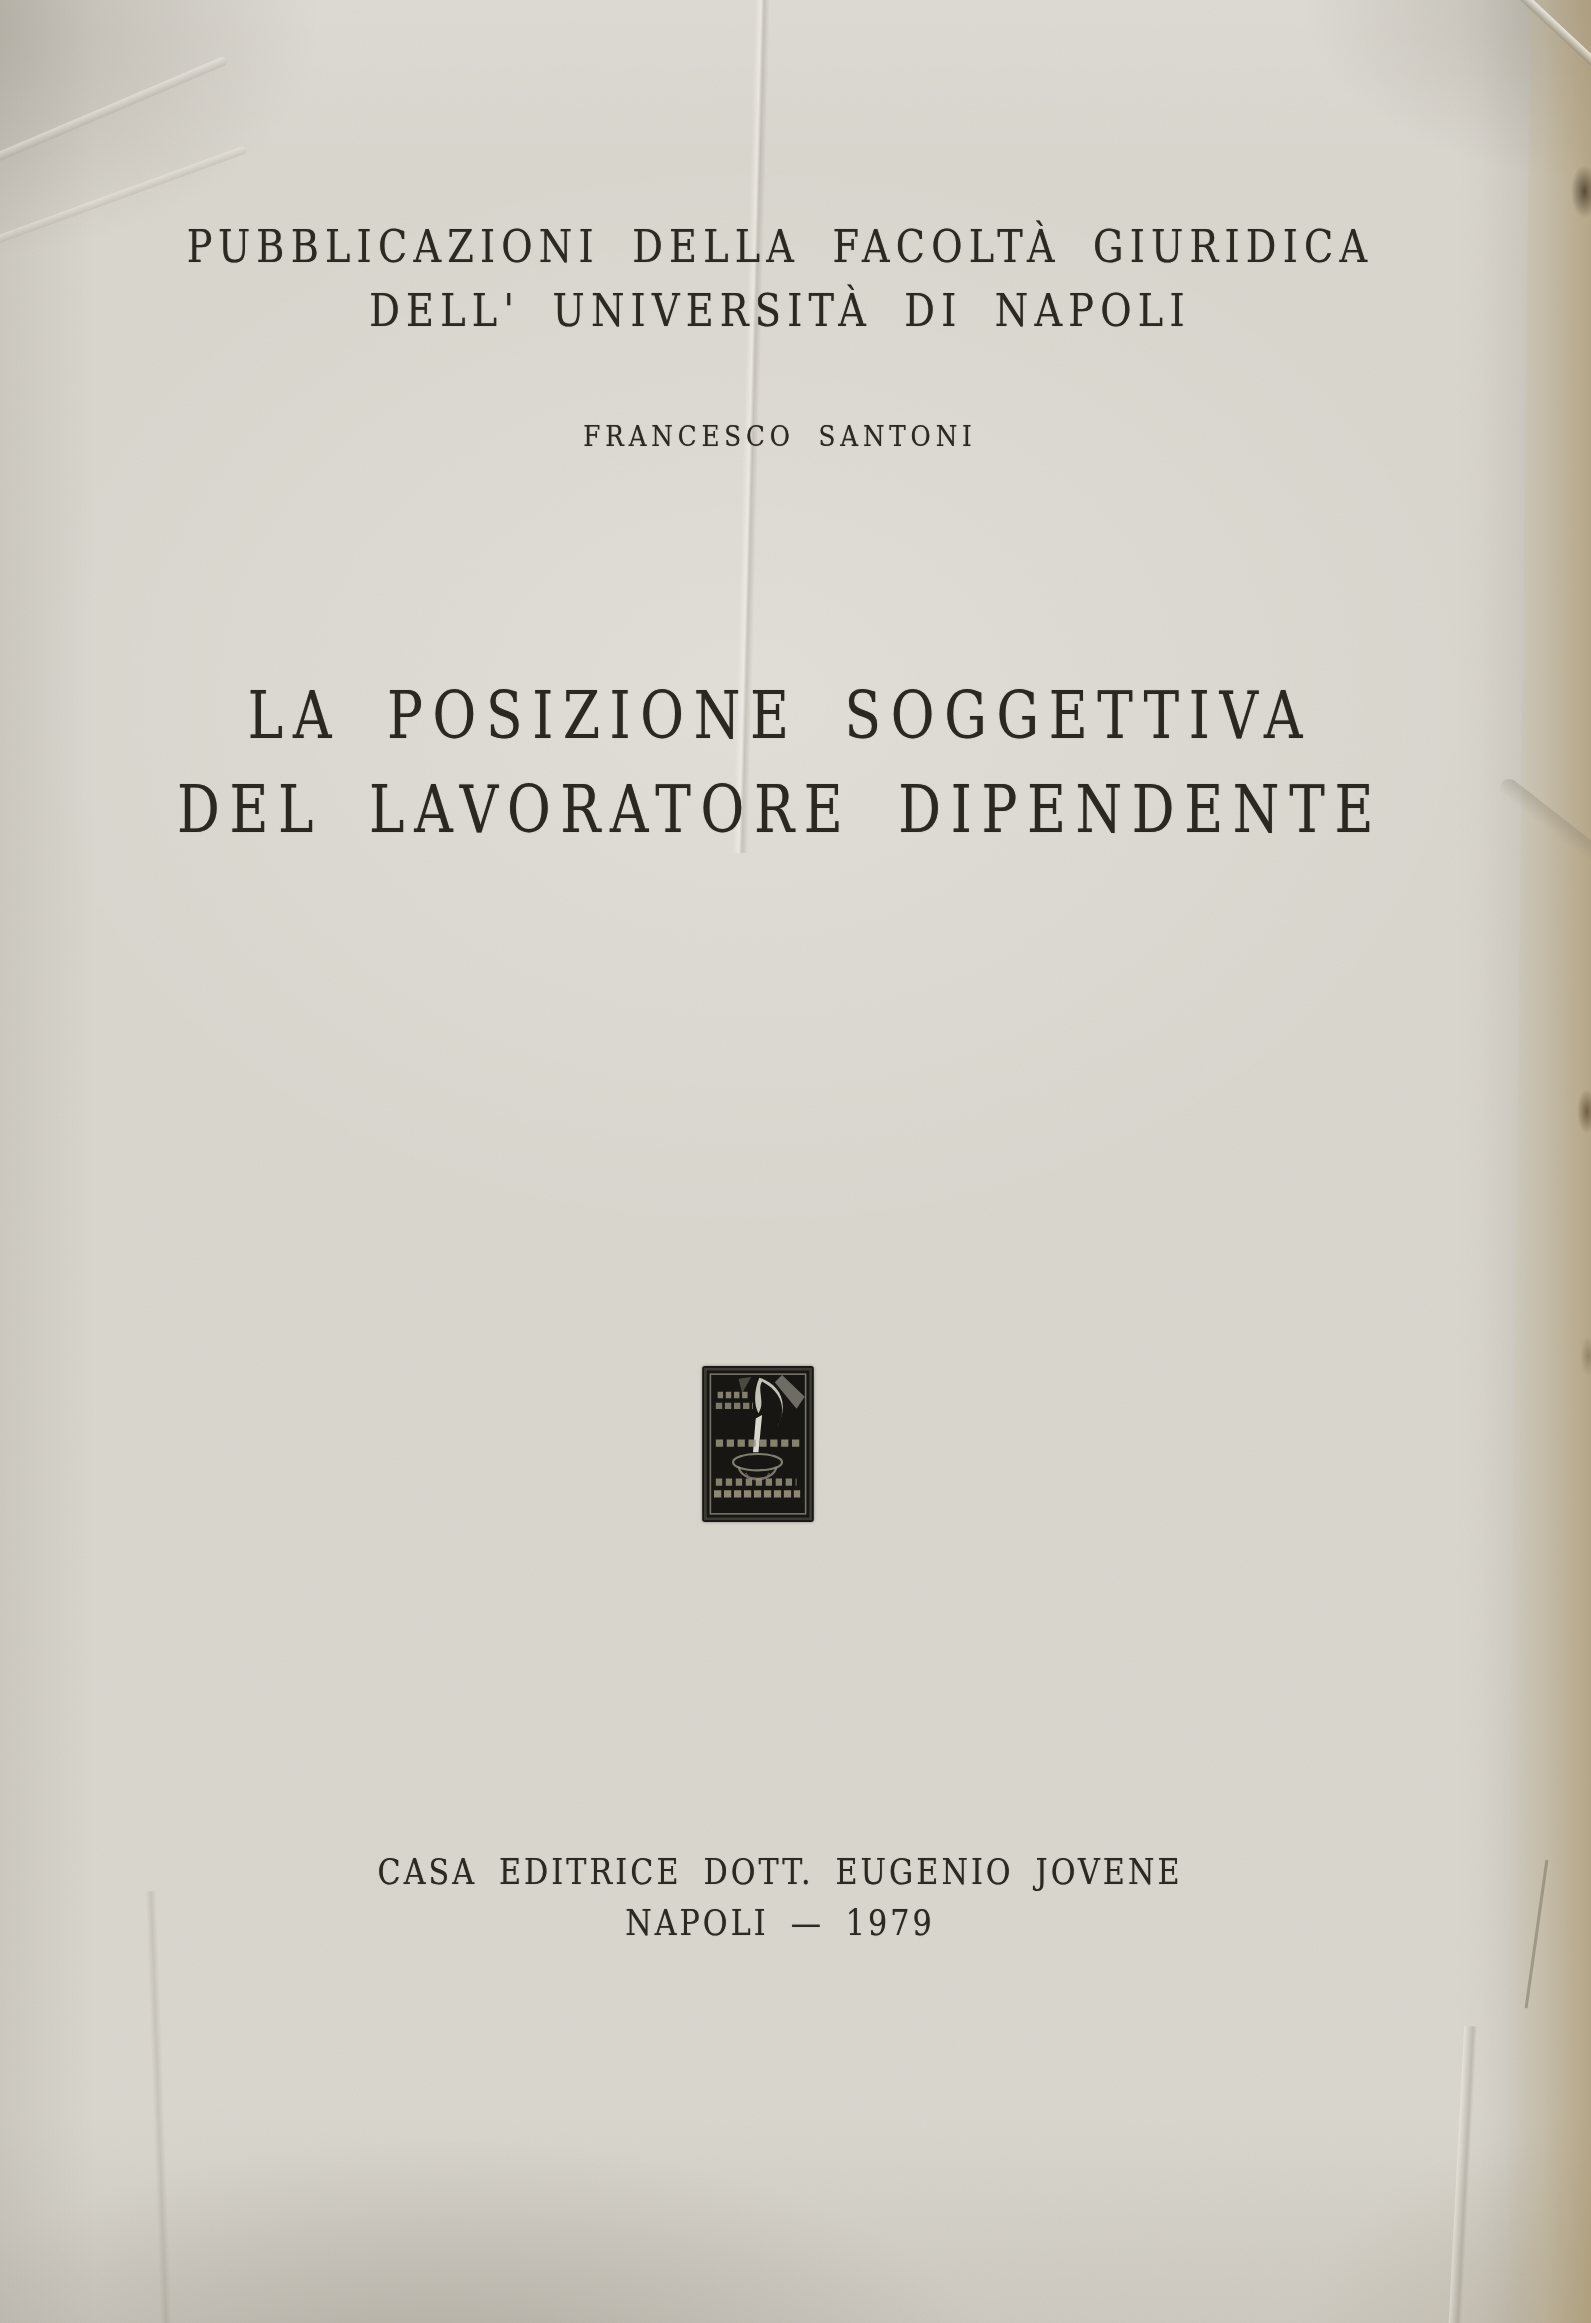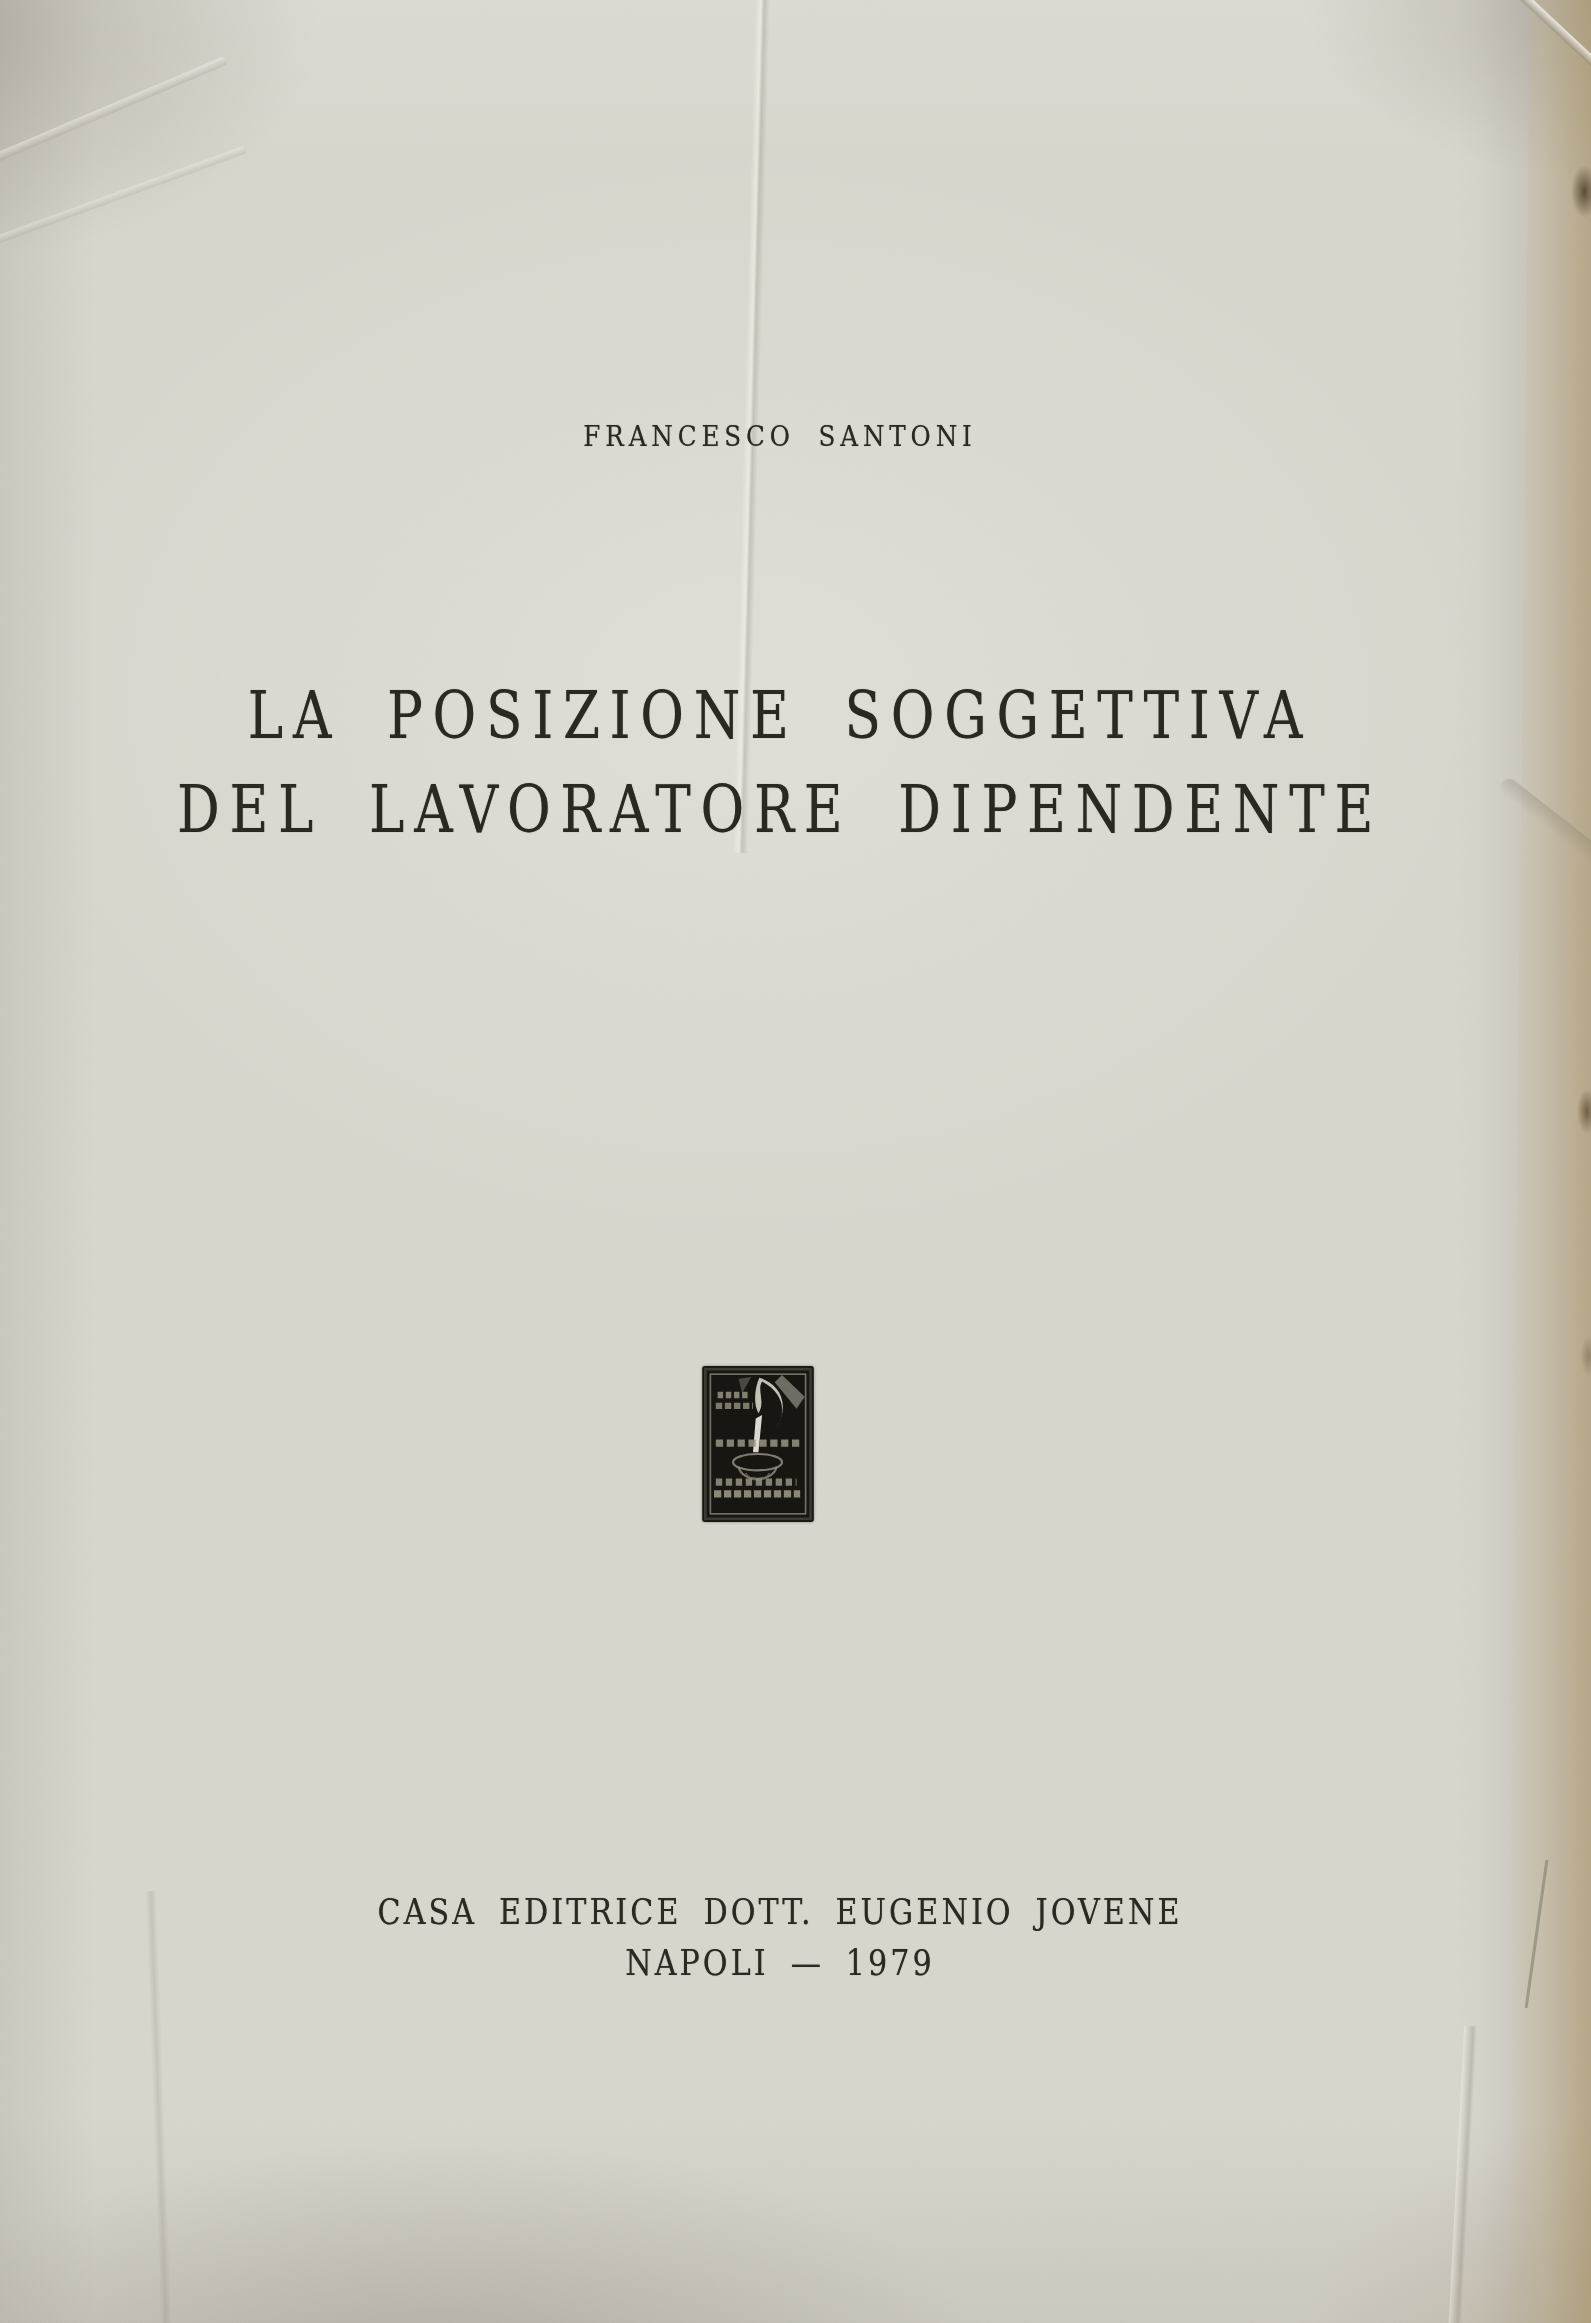--- a/index.html
+++ b/index.html
@@ -85,21 +85,21 @@
     display:flex;align-items:center;
   }
   .vol-rule{height:3.6px;background:#2f2d27;box-shadow:0 0 0.9px rgba(47,45,39,.7);}
   .vol-rule-left{width:447px;margin-right:20px;}
   .vol-rule-right{width:455px;margin-left:22px;flex:1;}
   .volume-num{font-size:40px;letter-spacing:3.6px;text-shadow:0 0 0.9px rgba(43,41,34,.55);transform:scaleX(.9);}
   .author-line{top:420px;font-size:28px;letter-spacing:5.5px;word-spacing:12.7px;}
   .author-line .inner{display:block;transform:scaleX(.88);}
   .title-block{top:669px;font-size:65px;line-height:94px;letter-spacing:11.8px;word-spacing:23.6px;color:#2a2820;}
   .title-line{transform:scaleX(.82);}
-  .imprint-block{top:1886px;font-size:36px;line-height:51px;letter-spacing:3.6px;word-spacing:11px;}
+  .imprint-block{top:1846px;font-size:36px;line-height:51px;letter-spacing:3.6px;word-spacing:11px;}
   .imprint-line{transform:scaleX(.84);}
   .stamp{position:absolute;left:702px;top:1366px;width:112px;height:156px;pointer-events:none;
          filter:drop-shadow(0 0.9px 1.8px rgba(60,56,48,.5));}
 </style>
 </head>
 <body>
 
 <div class="page">
 
   <svg class="grain" xmlns="http://www.w3.org/2000/svg" viewBox="0 0 1750 2556" width="1591" height="2324">
@@ -120,20 +120,24 @@
   <div class="crease crease-mid-right"></div>
   <div class="crease crease-br-vert"></div>
   <div class="crease crack-right"></div>
   <div class="crease crease-bl-vert"></div>
   <div class="stain stain-a"></div>
   <div class="stain stain-b"></div>
   <div class="stain stain-c"></div>
 
   <div class="content">
 
+    <div class="txt series-block">
+      <div class="series-line">PUBBLICAZIONI DELLA FACOLTÀ GIURIDICA</div>
+      <div class="series-line">DELL' UNIVERSITÀ DI NAPOLI</div>
+    </div>
 
 
     <div class="txt author-line">
       <span class="inner">FRANCESCO SANTONI</span>
     </div>
 
     <div class="txt title-block">
       <div class="title-line">LA POSIZIONE SOGGETTIVA</div>
       <div class="title-line">DEL LAVORATORE DIPENDENTE</div>
     </div>

